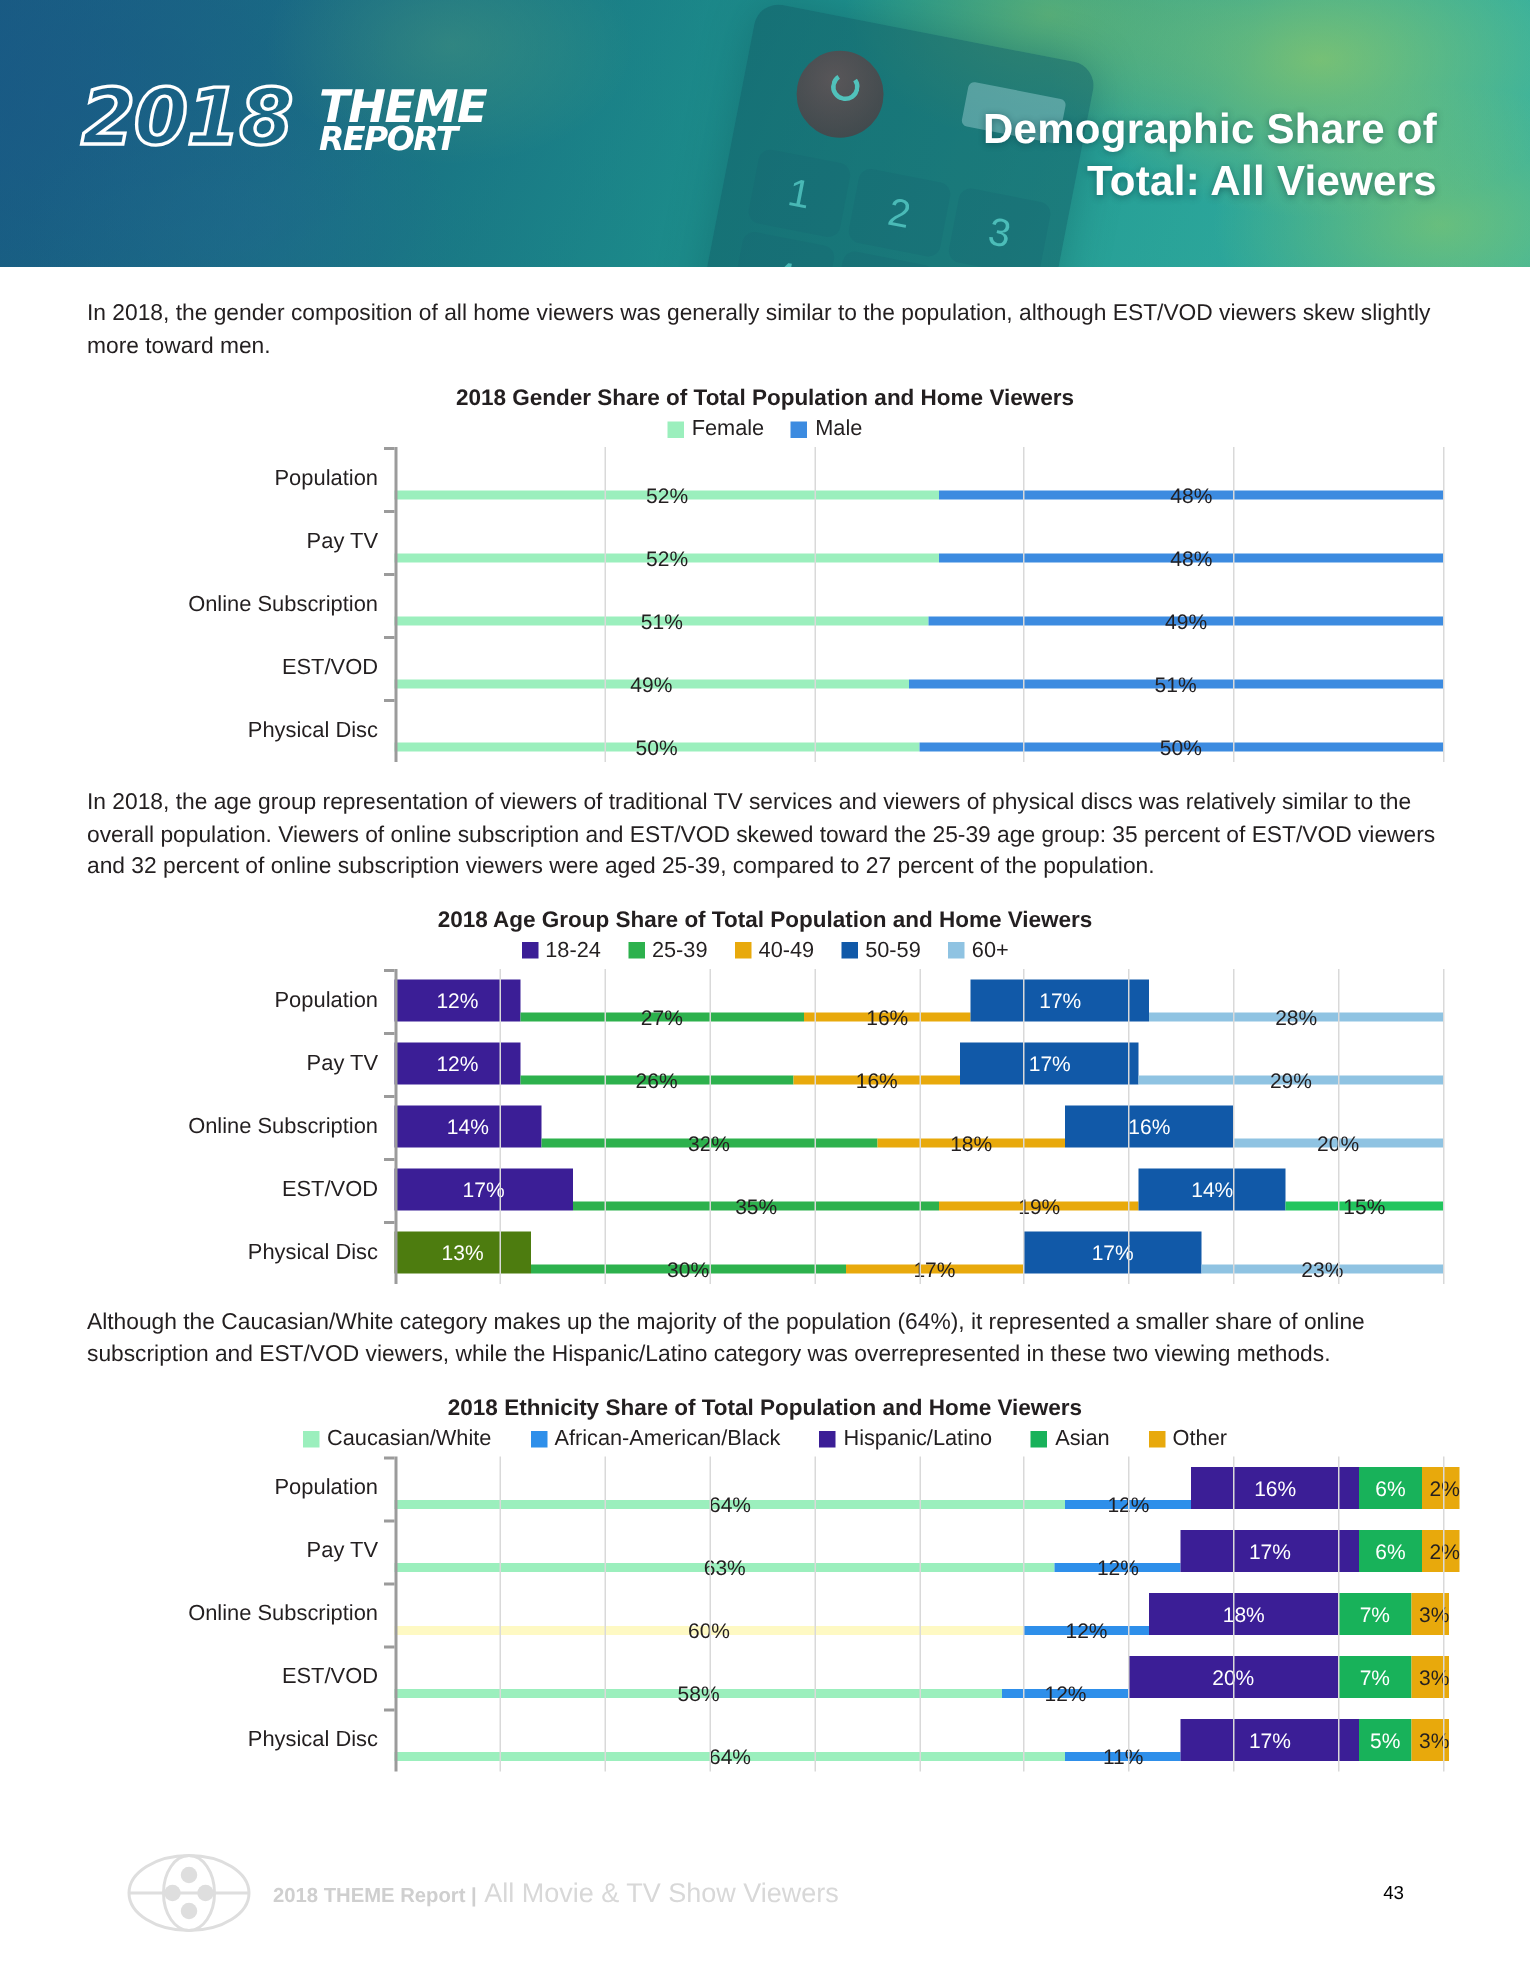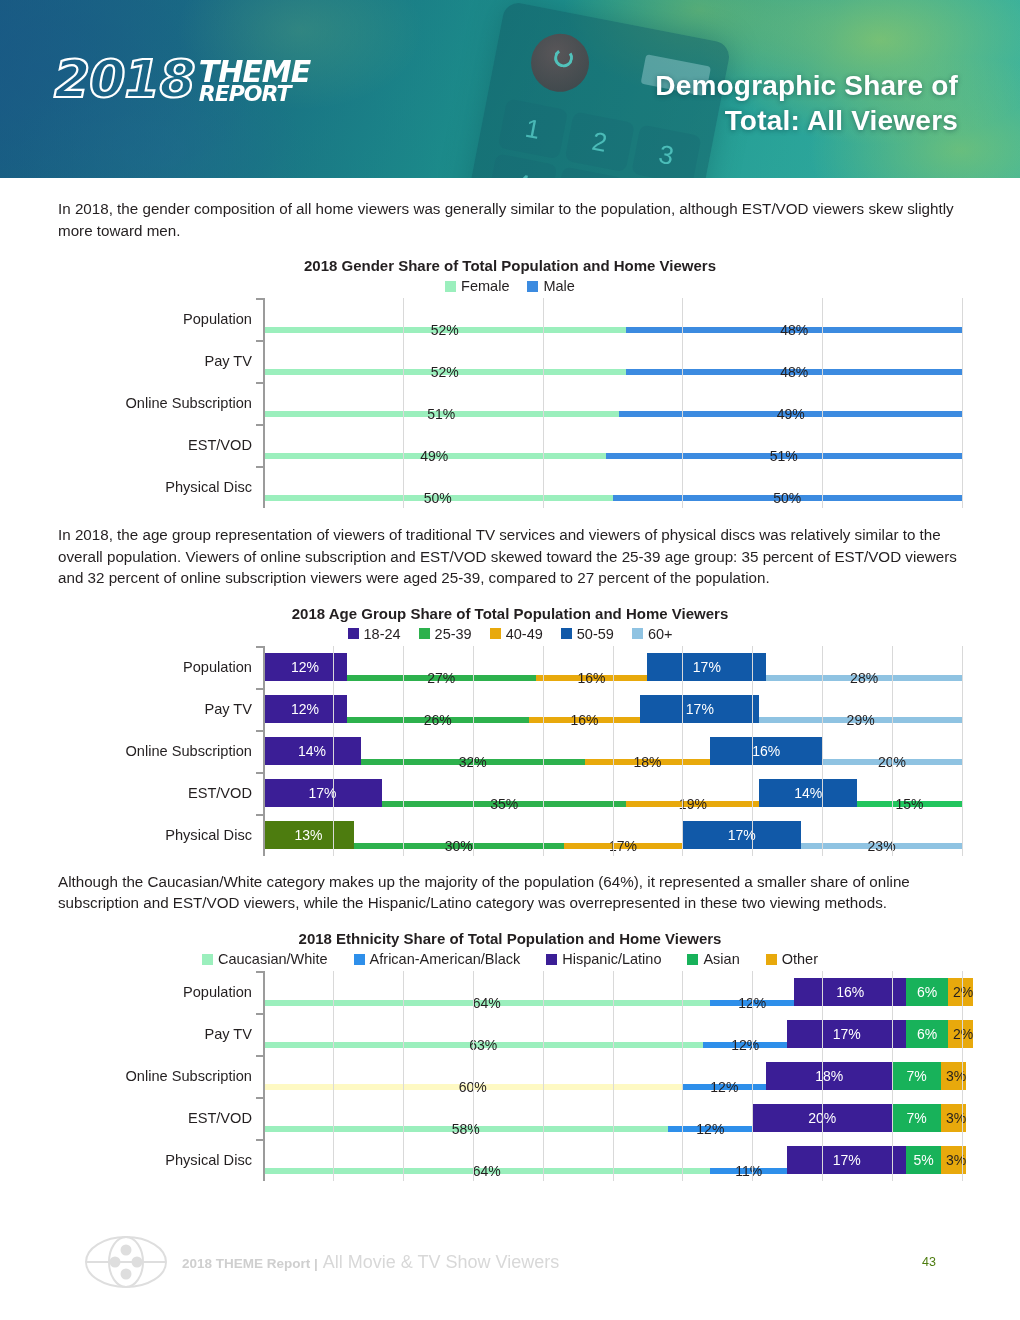--- a/index.html
+++ b/index.html
@@ -70,21 +70,21 @@
     font-size:26px;
     display:flex; align-items:center; justify-content:center;
     font-family:"Liberation Sans", sans-serif;
   }
   .banner-wash {
     position:absolute; inset:0;
     background:linear-gradient(100deg, rgba(22,88,130,.60) 0%, rgba(25,128,133,.38) 45%, rgba(45,175,160,.30) 100%);
   }
   .logo-block {
     position:absolute; left:54px; top:56px;
-    display:flex; align-items:flex-start; gap:4px;
+    display:flex; align-items:flex-start; gap:18px;
     z-index:4;
   }
   .logo-year {
     font-size:52px; font-weight:bold; line-height:.9;
     letter-spacing:-1px;
     color:transparent;
     -webkit-text-stroke:2.2px #ffffff;
     font-style:italic;
     font-family:"DejaVu Sans", sans-serif;
   }
@@ -205,21 +205,21 @@
   }
   .reel { width:84px; height:54px; flex:0 0 84px; }
   .footer-text {
     margin-left:14px;
     font-size:13px;
     display:flex; align-items:baseline; gap:5px;
     color:#d4d4d4;
   }
   .footer-text b { font-size:13.5px; font-weight:bold; color:#cfcfcf; }
   .footer-text span.sub { font-size:18px; color:#d8d8d8; }
-  .page-num { margin-left:auto; font-size:12.5px; color:#4d7c0f; }
+  .page-num { margin-left:auto; font-size:12.5px; color:#000000; }
 </style>
 </head>
 <body>
 
 <div class="banner">
   <div class="banner-photo"></div>
   <div class="remote">
     <div class="pwr"></div>
     <div class="src"></div>
     <div class="keys">

